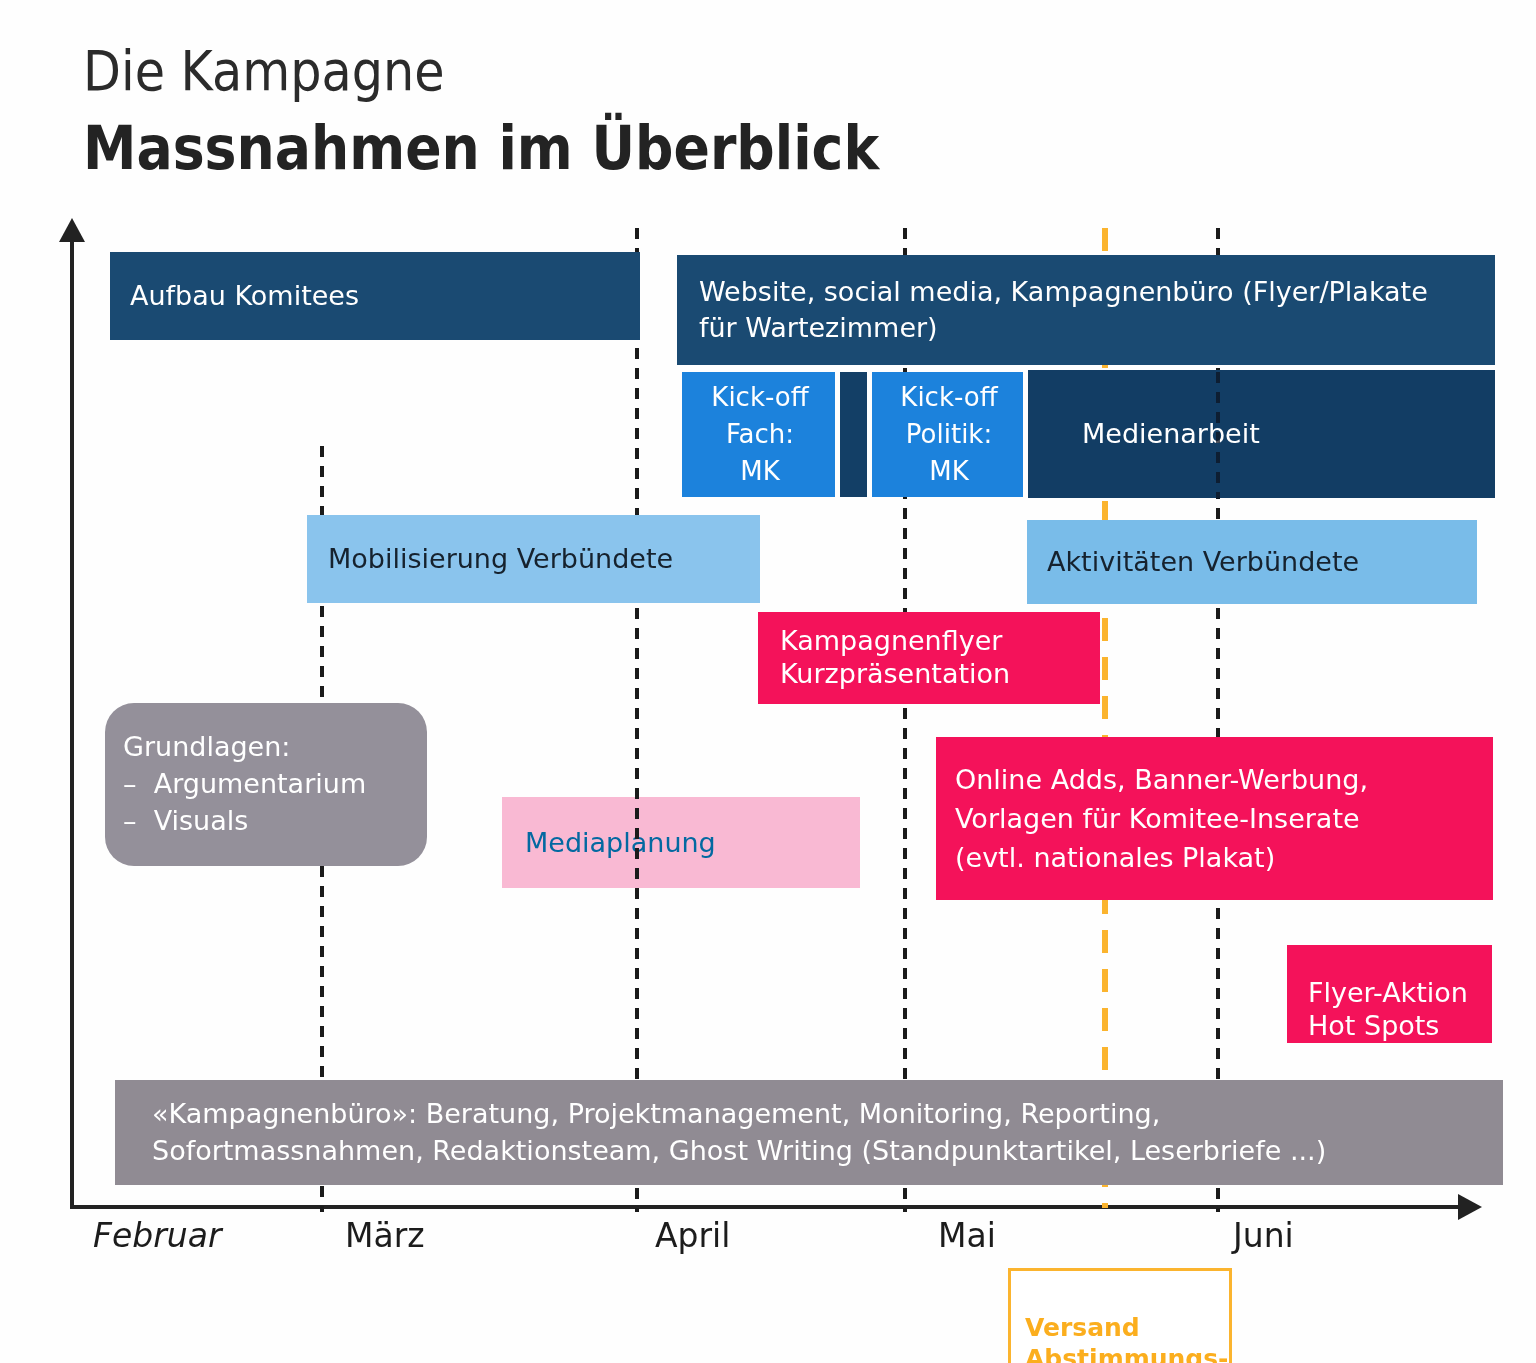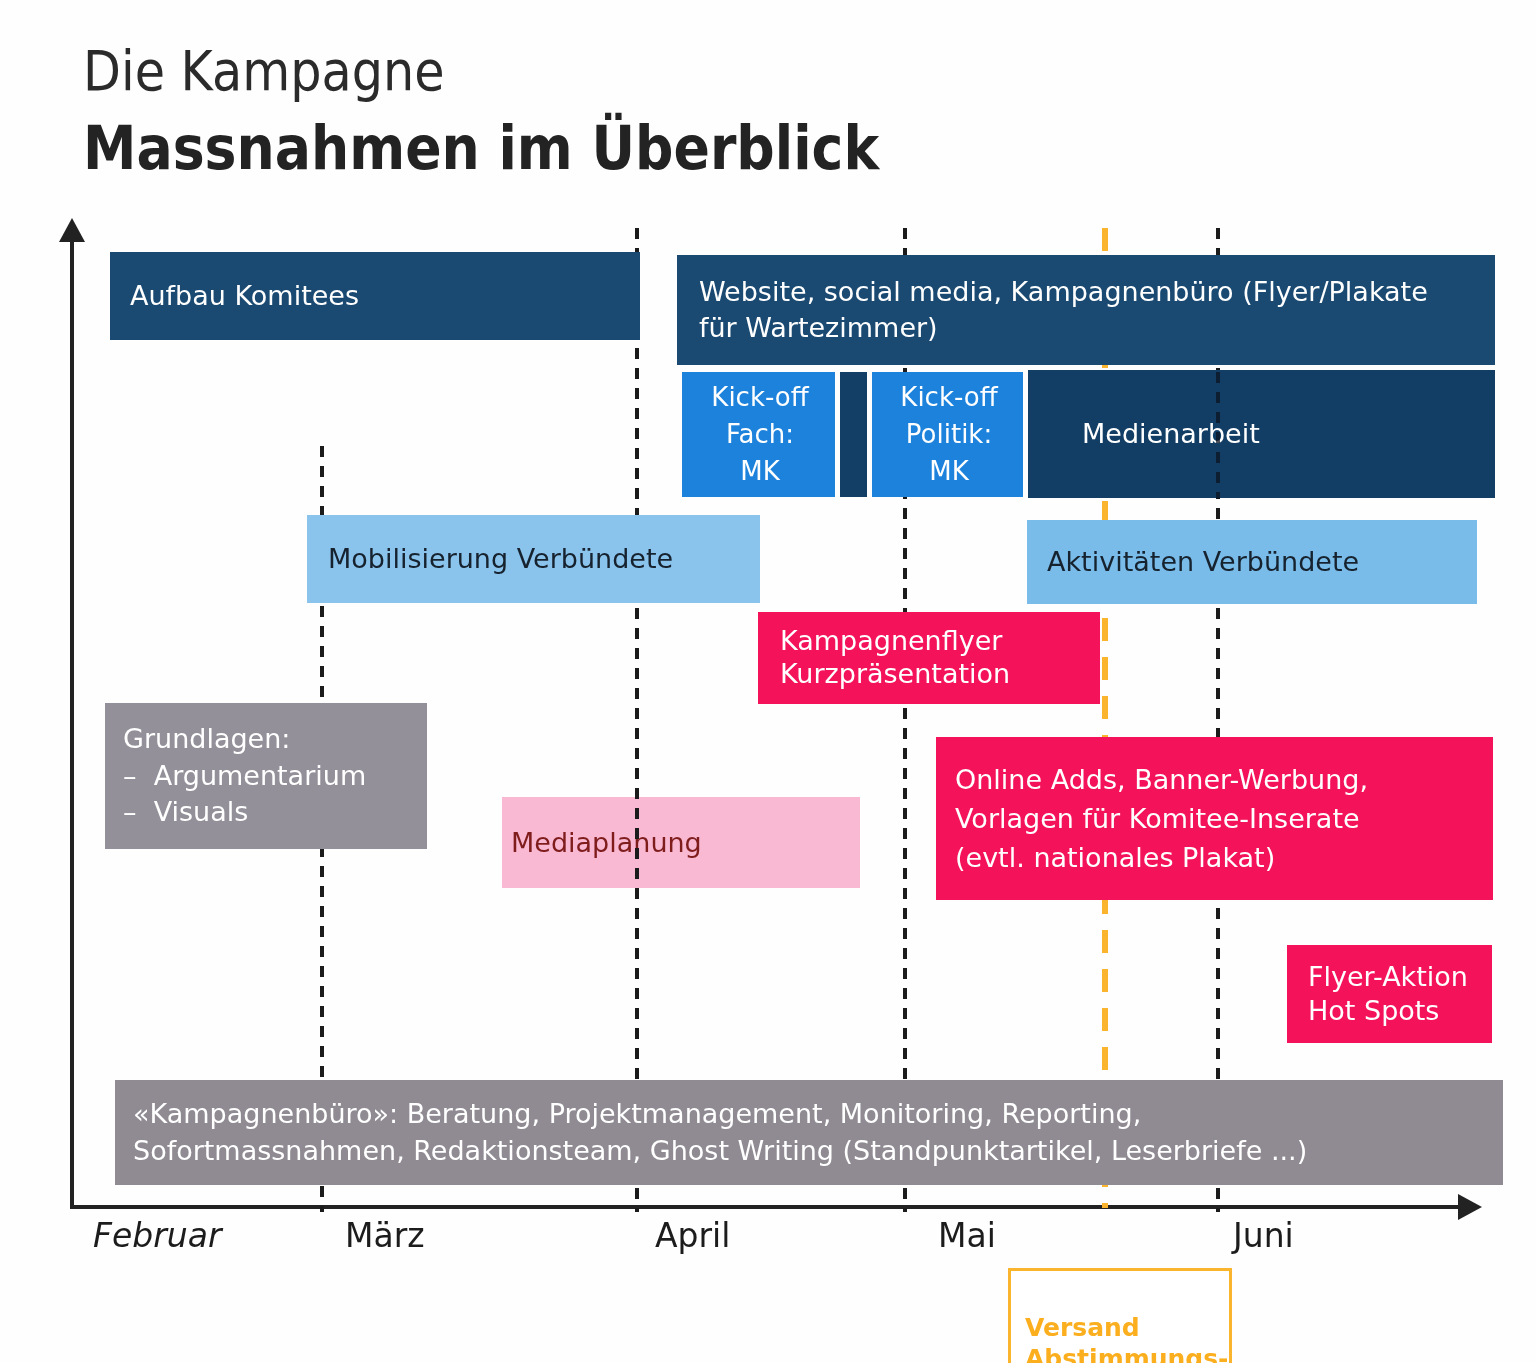--- a/index.html
+++ b/index.html
@@ -38,26 +38,26 @@
   .b-aufbau{left:95px;top:252px;width:530px;height:88px;background:#1a4a72;padding-left:20px;}
   .b-website{left:662px;top:255px;width:818px;height:110px;background:#1a4a72;}
   .b-kickoff{justify-content:center;text-align:center;padding-left:3px;font-size:26px;line-height:1.42;background:#1c82dc;}
   .b-kickoff-fach{left:667px;top:372px;width:153px;height:125px;}
   .b-sep{left:825px;top:372px;width:27px;height:125px;background:#133f66;padding-left:0;}
   .b-kickoff-politik{left:857px;top:372px;width:151px;height:125px;}
   .b-medienarbeit{left:1013px;top:370px;width:467px;height:128px;background:#123d64;padding-left:54px;}
   .b-mobilisierung{left:292px;top:515px;width:453px;height:88px;background:#8ac4ed;color:#16222e;padding-left:21px;}
   .b-aktivitaeten{left:1012px;top:520px;width:450px;height:84px;background:#79bce9;color:#16222e;padding-left:20px;}
   .b-kampagnenflyer{left:743px;top:612px;width:342px;height:92px;background:#f4125a;line-height:1.22;}
-  .b-grundlagen{left:90px;top:703px;width:322px;height:146px;background:#94909a;padding-left:18px;line-height:1.36;}
-  .b-mediaplanung{left:487px;top:797px;width:358px;height:91px;background:#f9b9d3;color:#7f1d1d;z-index:1;padding-left:9px;}
+  .b-grundlagen{left:90px;top:703px;width:322px;height:163px;background:#94909a;padding-left:18px;line-height:1.36;border-radius:29px;}
+  .b-mediaplanung{left:487px;top:797px;width:358px;height:91px;background:#f9b9d3;color:#0369a1;z-index:1;padding-left:23px;}
   .b-onlineadds{left:921px;top:737px;width:557px;height:163px;background:#f4125a;line-height:1.45;padding-left:19px;}
-  .b-flyeraktion{left:1272px;top:945px;width:205px;height:98px;background:#f4125a;padding-left:21px;line-height:1.25;}
+  .b-flyeraktion{left:1272px;top:945px;width:205px;height:98px;background:#f4125a;padding-left:21px;line-height:1.25;align-items:flex-end;}
   .b-kampagnenbuero{left:100px;top:1080px;width:1388px;height:105px;background:#908b93;font-size:28px;font-size:27px;
-    line-height:1.36;padding-left:18px;}
+    line-height:1.36;padding-left:37px;}
 
   
   .month{position:absolute;top:1216px;font-size:33px;color:#1c1c1c;white-space:nowrap;z-index:3;}
   .m0{left:93px;font-style:italic;}.m1{left:345px;}.m2{left:655px;}.m3{left:938px;}.m4{left:1233px;}
 
   
   .versand{position:absolute;left:1008px;top:1268px;width:224px;height:100px;box-sizing:border-box;
     background:#fff;border:3px solid #fbb42e;z-index:5;color:#fbae1e;font-weight:bold;
     font-size:25px;line-height:1.26;white-space:pre-line;padding:9px 0 0 14px;}
 </style>

